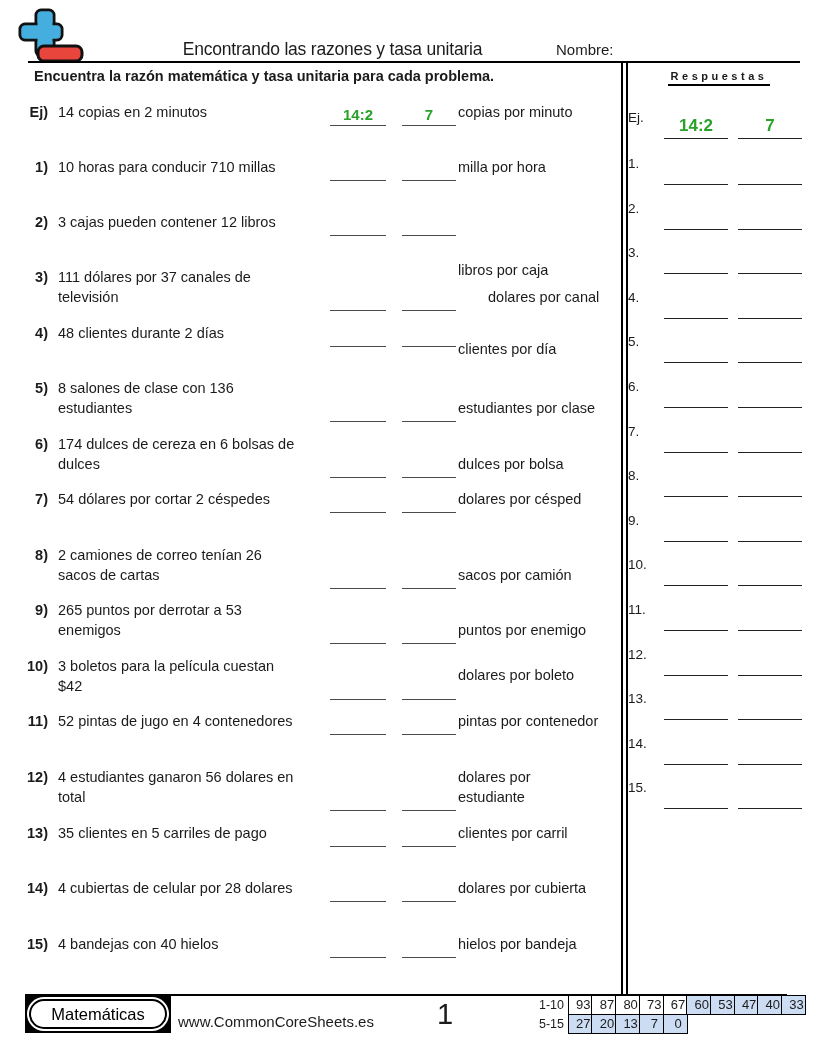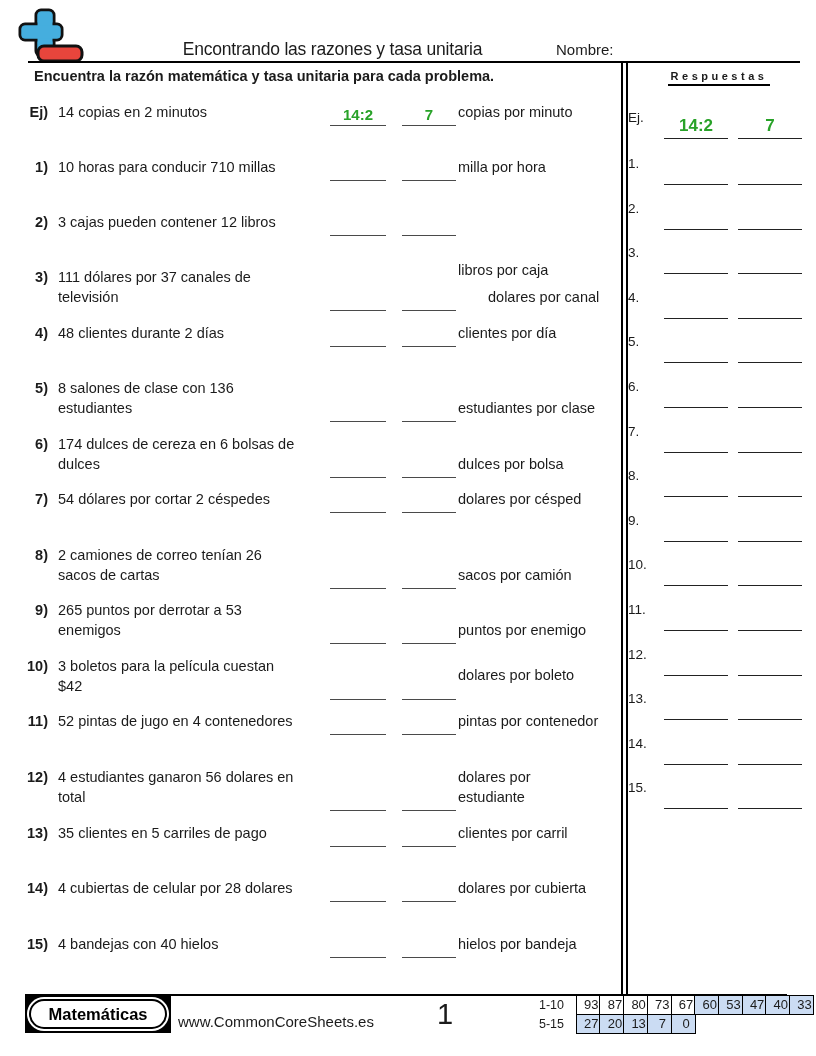--- a/index.html
+++ b/index.html
@@ -40,26 +40,26 @@
   .ablank.b1 { left:36px; }
   .ablank.b2 { left:110px; }
   .ablank .green-big { position:absolute; left:0; right:0; bottom:2px; color:#28a228; font-weight:bold; font-size:17px; }
 
   
   .footer-rule { left:25px; top:994px; width:762px; height:2px; background:#000; }
   .brand-badge { left:25px; top:996px; width:146px; height:37px; background:#000; }
   .brand-pill {
     position:absolute; left:4px; top:3px; right:4px; bottom:4px; background:#fff;
     border:2px solid #000; border-radius:16px; box-shadow:0 0 0 2px #fff;
-    text-align:center; font-size:16.5px; font-weight:bold; line-height:26px; color:#000;
+    text-align:center; font-size:16.5px; font-weight:normal; line-height:26px; color:#000;
   }
   .website { left:178px; top:1013px; font-size:15px; }
   .page-number { left:420px; top:998px; width:50px; text-align:center; font-size:29px; }
   .grade-row { position:absolute; display:flex; align-items:flex-start; }
-  .grade-label { width:34px; text-align:right; padding-right:13px; font-size:12.5px; line-height:20px; }
+  .grade-label { width:34px; text-align:right; padding-right:5px; font-size:12.5px; line-height:20px; }
   .gcell {
     box-sizing:border-box; width:25px; height:20px; border:1.3px solid #000; margin-left:-1.3px;
     text-align:center; font-size:13px; line-height:17px; background:#fff;padding-left:6px;
   }
   .gcell.blue { background:#cbdcf3; }
 </style>
 </head>
 <body>
 
 <svg class="abs" style="left:14px; top:4px;" width="76" height="62" viewBox="0 0 76 62">
@@ -111,21 +111,21 @@
       <div class="ptext">111 dólares por 37 canales de<br>televisión</div>
       <div class="pblank b1" style="top: 19.5px;"></div>
       <div class="pblank b2" style="top: 19.5px;"></div>
       <div class="punit" style="top: 19.5px; margin-left: 30px;">dolares por canal</div>
     </div>
     <div class="prow" style="top: 324px;">
       <span class="pnum">4)</span>
       <div class="ptext">48 clientes durante 2 días</div>
       <div class="pblank b1" style="top: 0px;"></div>
       <div class="pblank b2" style="top: 0px;"></div>
-      <div class="punit" style="top: 0px;">clientes por día</div>
+      <div class="punit" style="top: 16px;">clientes por día</div>
     </div>
     <div class="prow" style="top: 379px;">
       <span class="pnum">5)</span>
       <div class="ptext">8 salones de clase con 136<br>estudiantes</div>
       <div class="pblank b1" style="top: 19.5px;"></div>
       <div class="pblank b2" style="top: 19.5px;"></div>
       <div class="punit" style="top: 19.5px;">estudiantes por clase</div>
     </div>
     <div class="prow" style="top: 435px;">
       <span class="pnum">6)</span>

